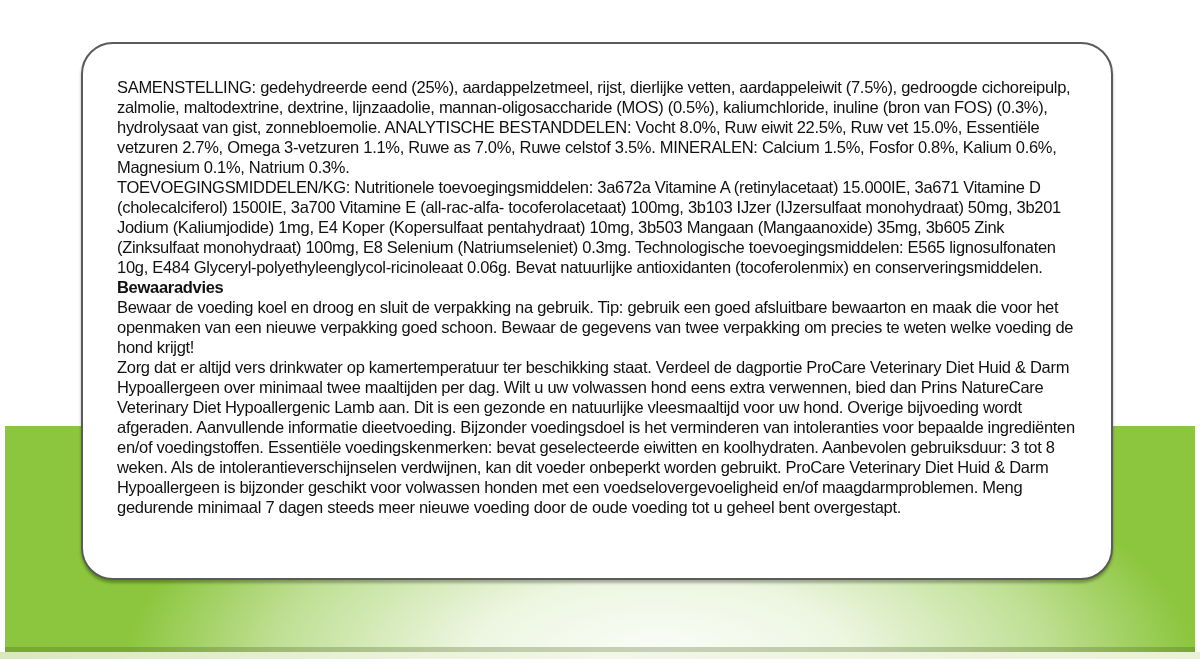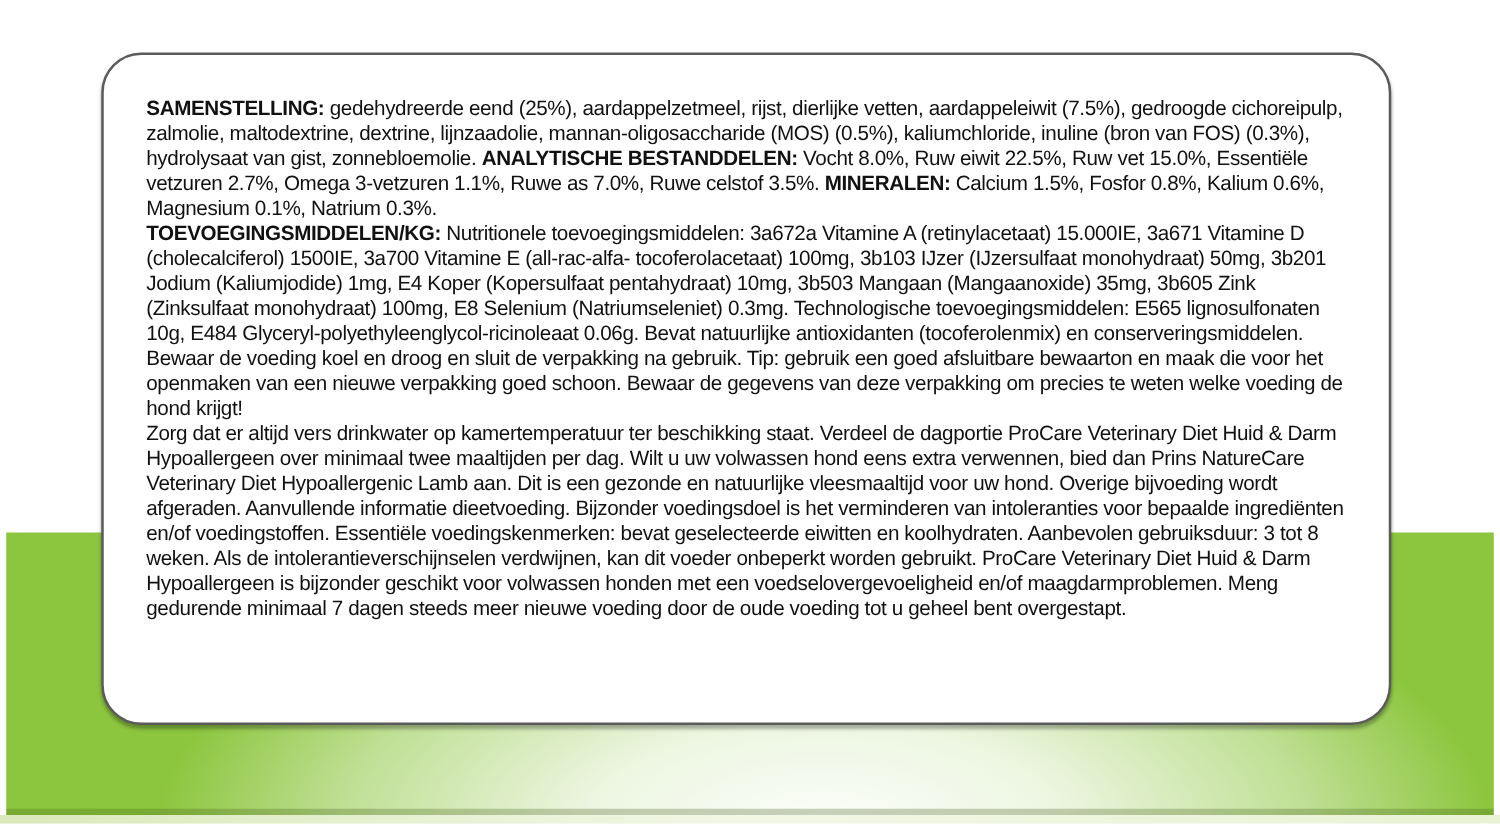--- a/index.html
+++ b/index.html
@@ -50,21 +50,21 @@
     box-shadow: 0 3px 3px rgba(0,0,0,0.30);
     padding: 33px 34px 20px 34px;
     z-index: 2;
     overflow: hidden;
     color: #111111;
     font-size: 16.5px;
     line-height: 20px;
     letter-spacing: -0.3px;
   }
   .card p { margin: 0; }
-  .bold { font-weight: bold; }
+  .bold { font-weight: normal; }
   .storage-heading { font-weight: bold; margin-top: 22px; }
   .feeding-first { margin-top: 33px; }
 </style>
 </head>
 <body>
 
 <div class="green-banner">
   <div class="banner-dark-stripe"></div>
 </div>
 <div class="banner-light-stripe"></div>
@@ -72,17 +72,18 @@
 <div class="card">
 
   <p>
     <span class="bold">SAMENSTELLING:</span><span> gedehydreerde eend (25%), aardappelzetmeel, rijst, dierlijke vetten, aardappeleiwit (7.5%), gedroogde cichoreipulp, zalmolie, maltodextrine, dextrine, lijnzaadolie, mannan-oligosaccharide (MOS) (0.5%), kaliumchloride, inuline (bron van FOS) (0.3%), hydrolysaat van gist, zonnebloemolie. </span><span class="bold">ANALYTISCHE BESTANDDELEN:</span><span> Vocht 8.0%, Ruw eiwit 22.5%, Ruw vet 15.0%, Essentiële vetzuren 2.7%, Omega 3-vetzuren 1.1%, Ruwe as 7.0%, Ruwe celstof 3.5%. </span><span class="bold">MINERALEN:</span><span> Calcium 1.5%, Fosfor 0.8%, Kalium 0.6%, Magnesium 0.1%, Natrium 0.3%.</span>
   </p>
 
   <p>
     <span class="bold">TOEVOEGINGSMIDDELEN/KG:</span><span> Nutritionele toevoegingsmiddelen: 3a672a Vitamine A (retinylacetaat) 15.000IE, 3a671 Vitamine D (cholecalciferol) 1500IE, 3a700 Vitamine E (all-rac-alfa- tocoferolacetaat) 100mg, 3b103 IJzer (IJzersulfaat monohydraat) 50mg, 3b201 Jodium (Kaliumjodide) 1mg, E4 Koper (Kopersulfaat pentahydraat) 10mg, 3b503 Mangaan (Mangaanoxide) 35mg, 3b605 Zink (Zinksulfaat monohydraat) 100mg, E8 Selenium (Natriumseleniet) 0.3mg. Technologische toevoegingsmiddelen: E565 lignosulfonaten 10g, E484 Glyceryl-polyethyleenglycol-ricinoleaat 0.06g. Bevat natuurlijke antioxidanten (tocoferolenmix) en conserveringsmiddelen.</span>
   </p>
 
-  <p>Bewaar de voeding koel en droog en sluit de verpakking na gebruik. Tip: gebruik een goed afsluitbare bewaarton en maak die voor het openmaken van een nieuwe verpakking goed schoon. Bewaar de gegevens van deze verpakking om precies te weten welke voeding de hond krijgt!</p>
+  <p class="storage-heading">Bewaaradvies</p>
+  <p>Bewaar de voeding koel en droog en sluit de verpakking na gebruik. Tip: gebruik een goed afsluitbare bewaarton en maak die voor het openmaken van een nieuwe verpakking goed schoon. Bewaar de gegevens van twee verpakking om precies te weten welke voeding de hond krijgt!</p>
 
   <p>Zorg dat er altijd vers drinkwater op kamertemperatuur ter beschikking staat. Verdeel de dagportie ProCare Veterinary Diet Huid &amp; Darm Hypoallergeen over minimaal twee maaltijden per dag. Wilt u uw volwassen hond eens extra verwennen, bied dan Prins NatureCare Veterinary Diet Hypoallergenic Lamb aan. Dit is een gezonde en natuurlijke vleesmaaltijd voor uw hond. Overige bijvoeding wordt afgeraden. Aanvullende informatie dieetvoeding. Bijzonder voedingsdoel is het verminderen van intoleranties voor bepaalde ingrediënten en/of voedingstoffen. Essentiële voedingskenmerken: bevat geselecteerde eiwitten en koolhydraten. Aanbevolen gebruiksduur: 3 tot 8 weken. Als de intolerantieverschijnselen verdwijnen, kan dit voeder onbeperkt worden gebruikt. ProCare Veterinary Diet Huid &amp; Darm Hypoallergeen is bijzonder geschikt voor volwassen honden met een voedselovergevoeligheid en/of maagdarmproblemen. Meng gedurende minimaal 7 dagen steeds meer nieuwe voeding door de oude voeding tot u geheel bent overgestapt.</p>
 
 </div>
 
 </body></html>

